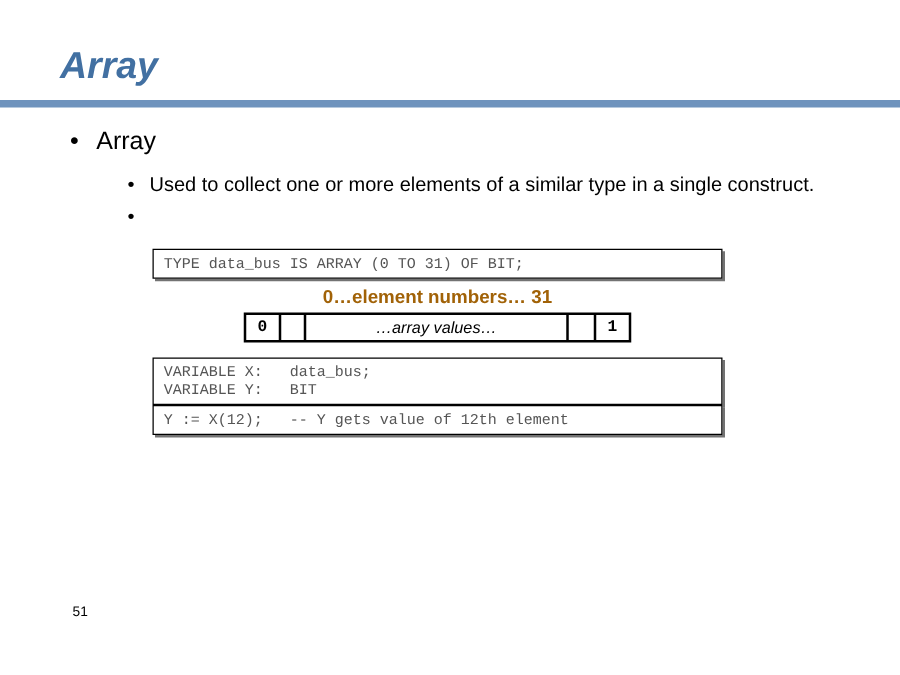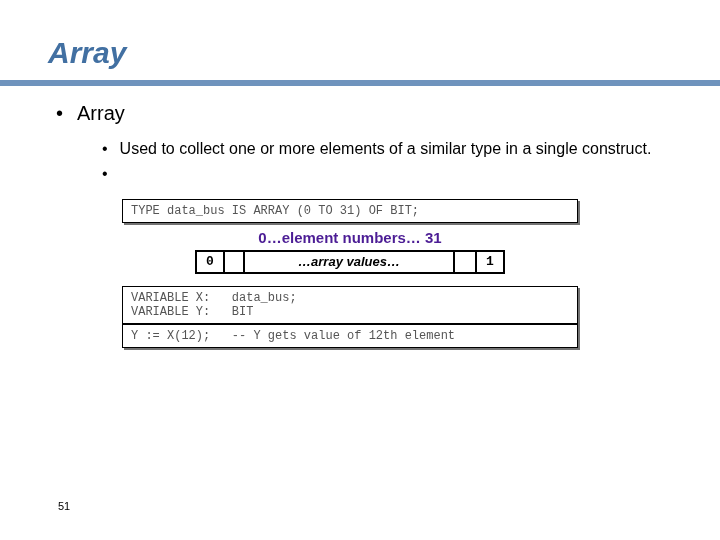--- a/index.html
+++ b/index.html
@@ -60,21 +60,21 @@
   }
   .array-diagram {
     margin: 6px auto 12px auto;
     width: 310px;
   }
   .diag-top {
     text-align: center;
     font-family: Arial, sans-serif;
     font-weight: bold;
     font-size: 15px;
-    color: #4c1d95;
+    color: #a16207;
     margin-bottom: 4px;
   }
   .diag-row {
     display: flex;
     border: 2px solid #000;
     height: 24px;
   }
   .diag-cell-end {
     width: 28px;
     border-right: 2px solid #000;
@@ -89,30 +89,30 @@
   .diag-cell-gap {
     width: 20px;
     border-right: 2px solid #000;
   }
   .diag-cell-mid {
     flex: 1;
     display: flex;
     align-items: center;
     justify-content: center;
     font-family: Arial, sans-serif;
-    font-weight: bold;
+    font-weight: normal;
     font-style: italic;
     font-size: 13px;
     border-right: 2px solid #000;
   }
   .diag-cell-gap.r { border-right: none; }
   .page-num {
     position: absolute;
     left: 58px;
-    bottom: 28px;
+    bottom: 44px;
     font-size: 11px;
     color: #000;
   }
 </style>
 </head>
 <body>
 
 <div class="slide">
   <div class="title">Array</div>
   <div class="rule"></div>

